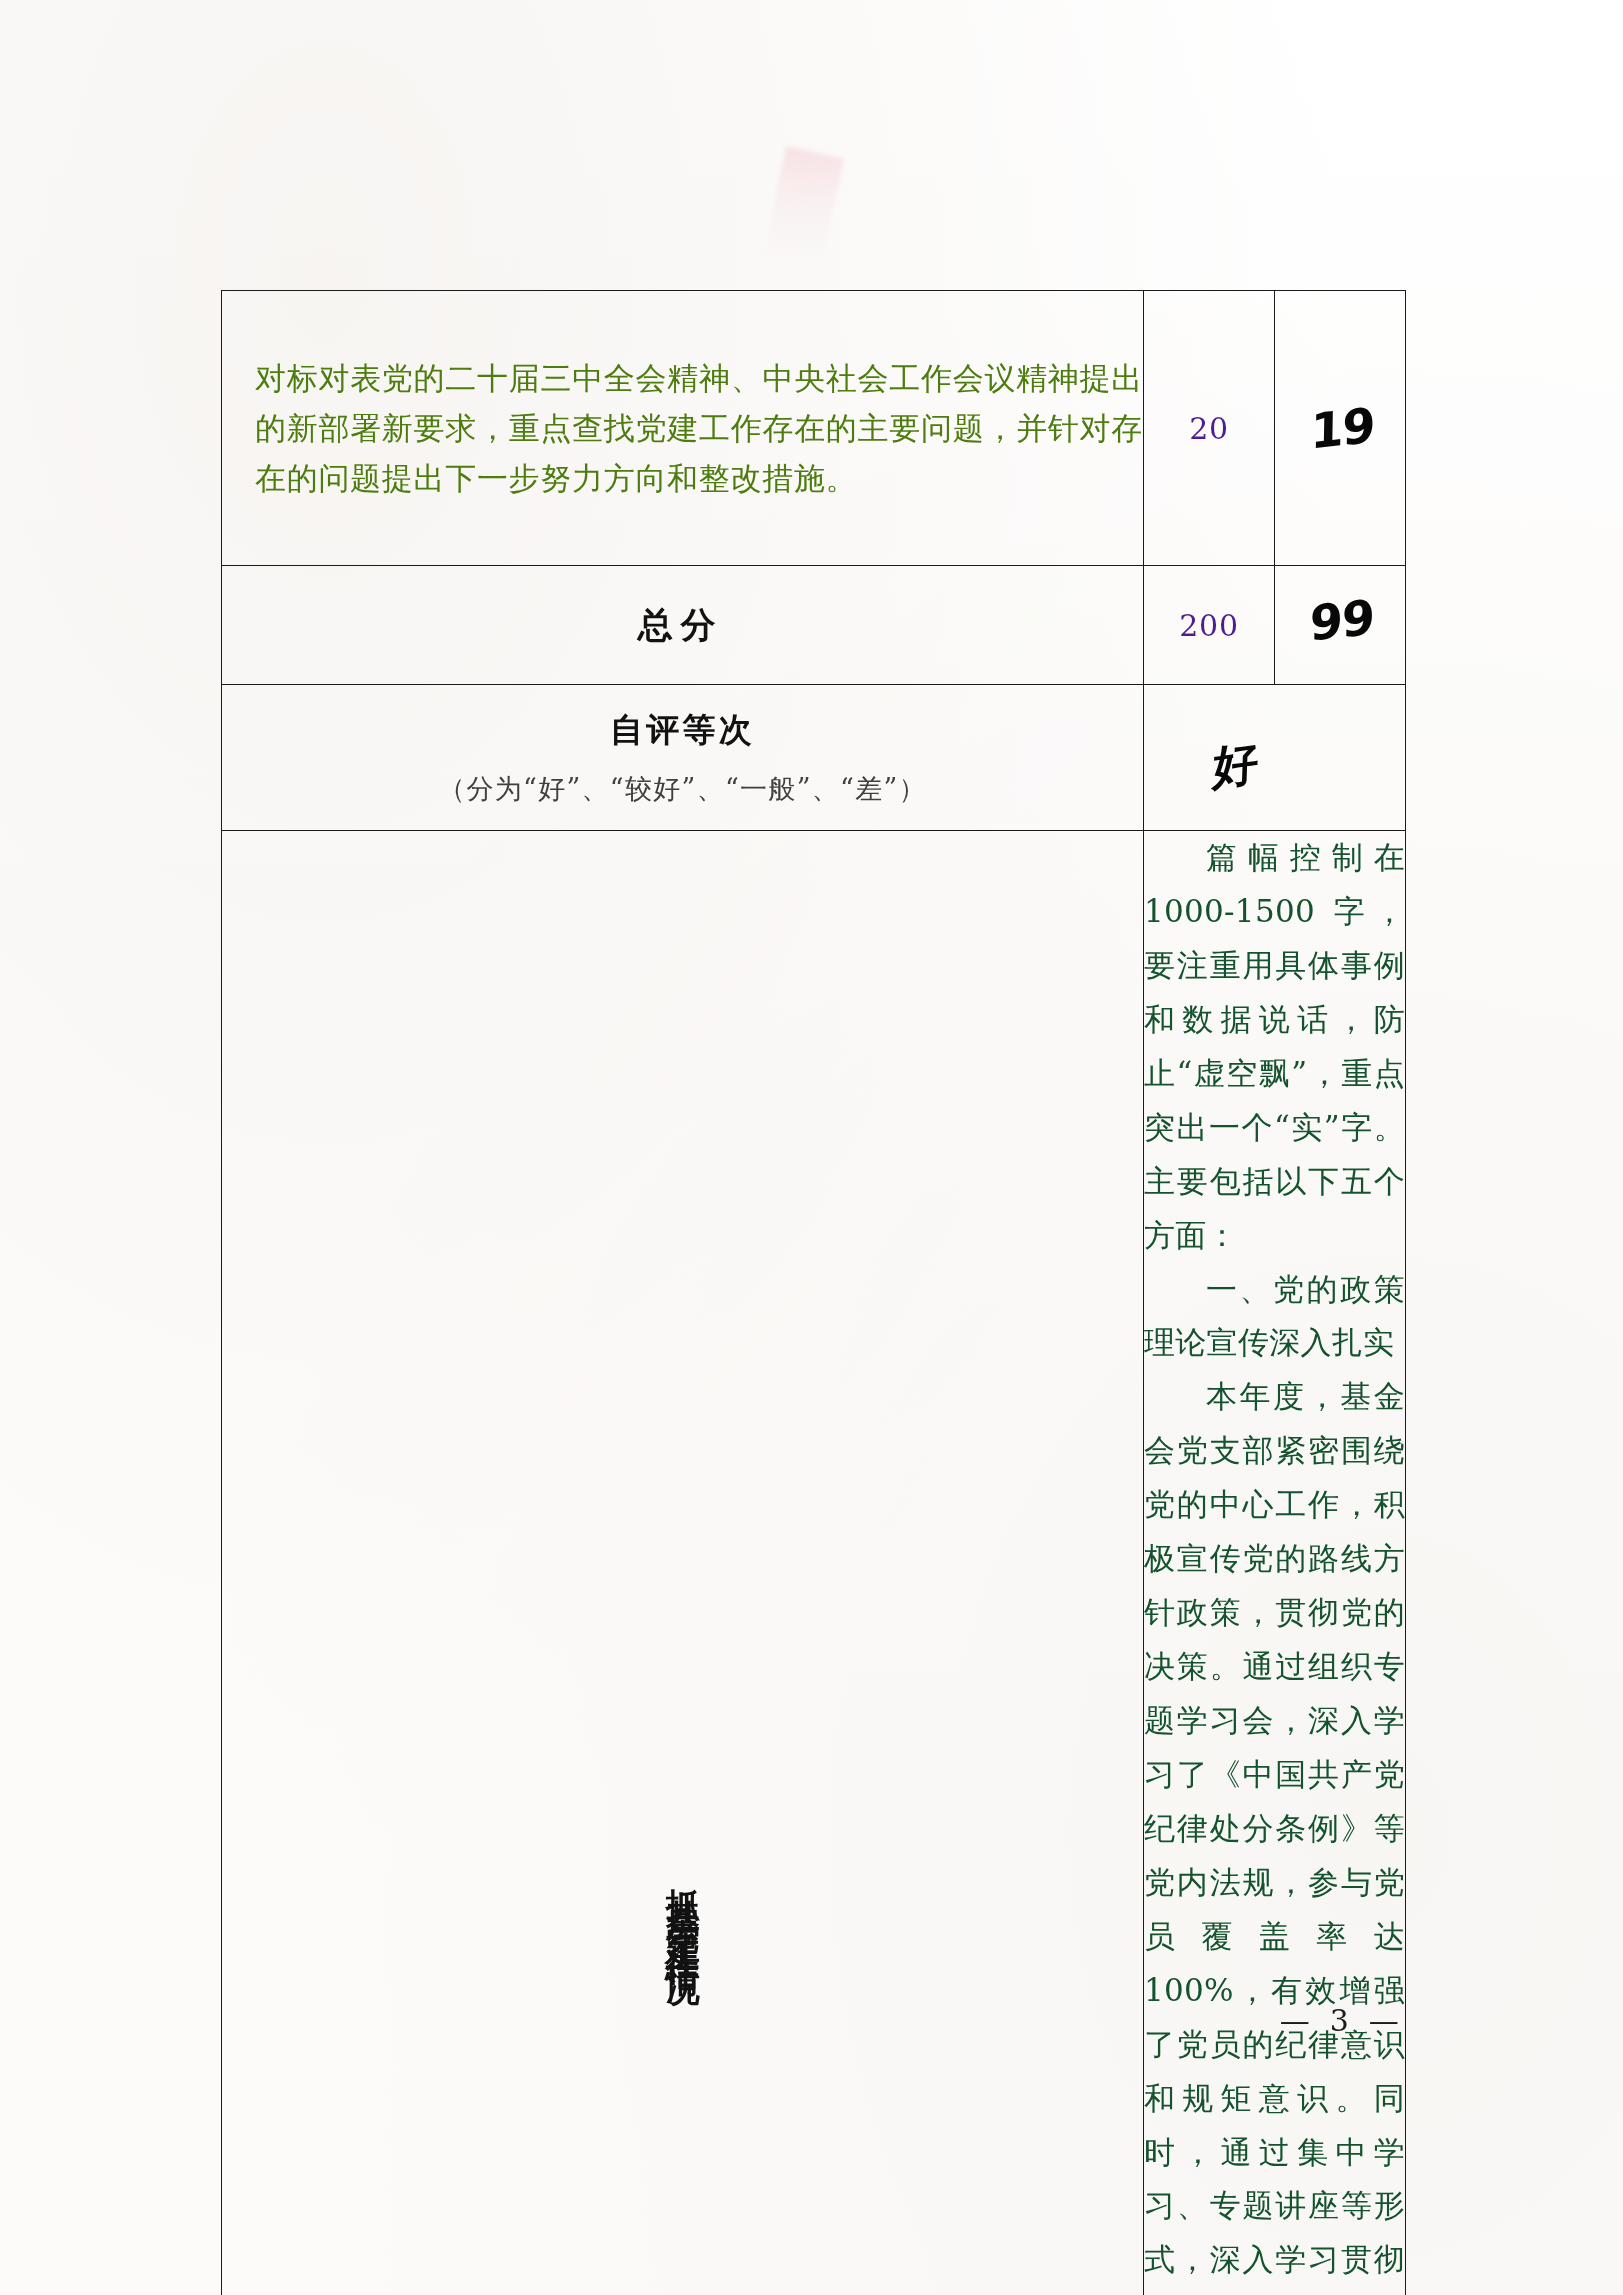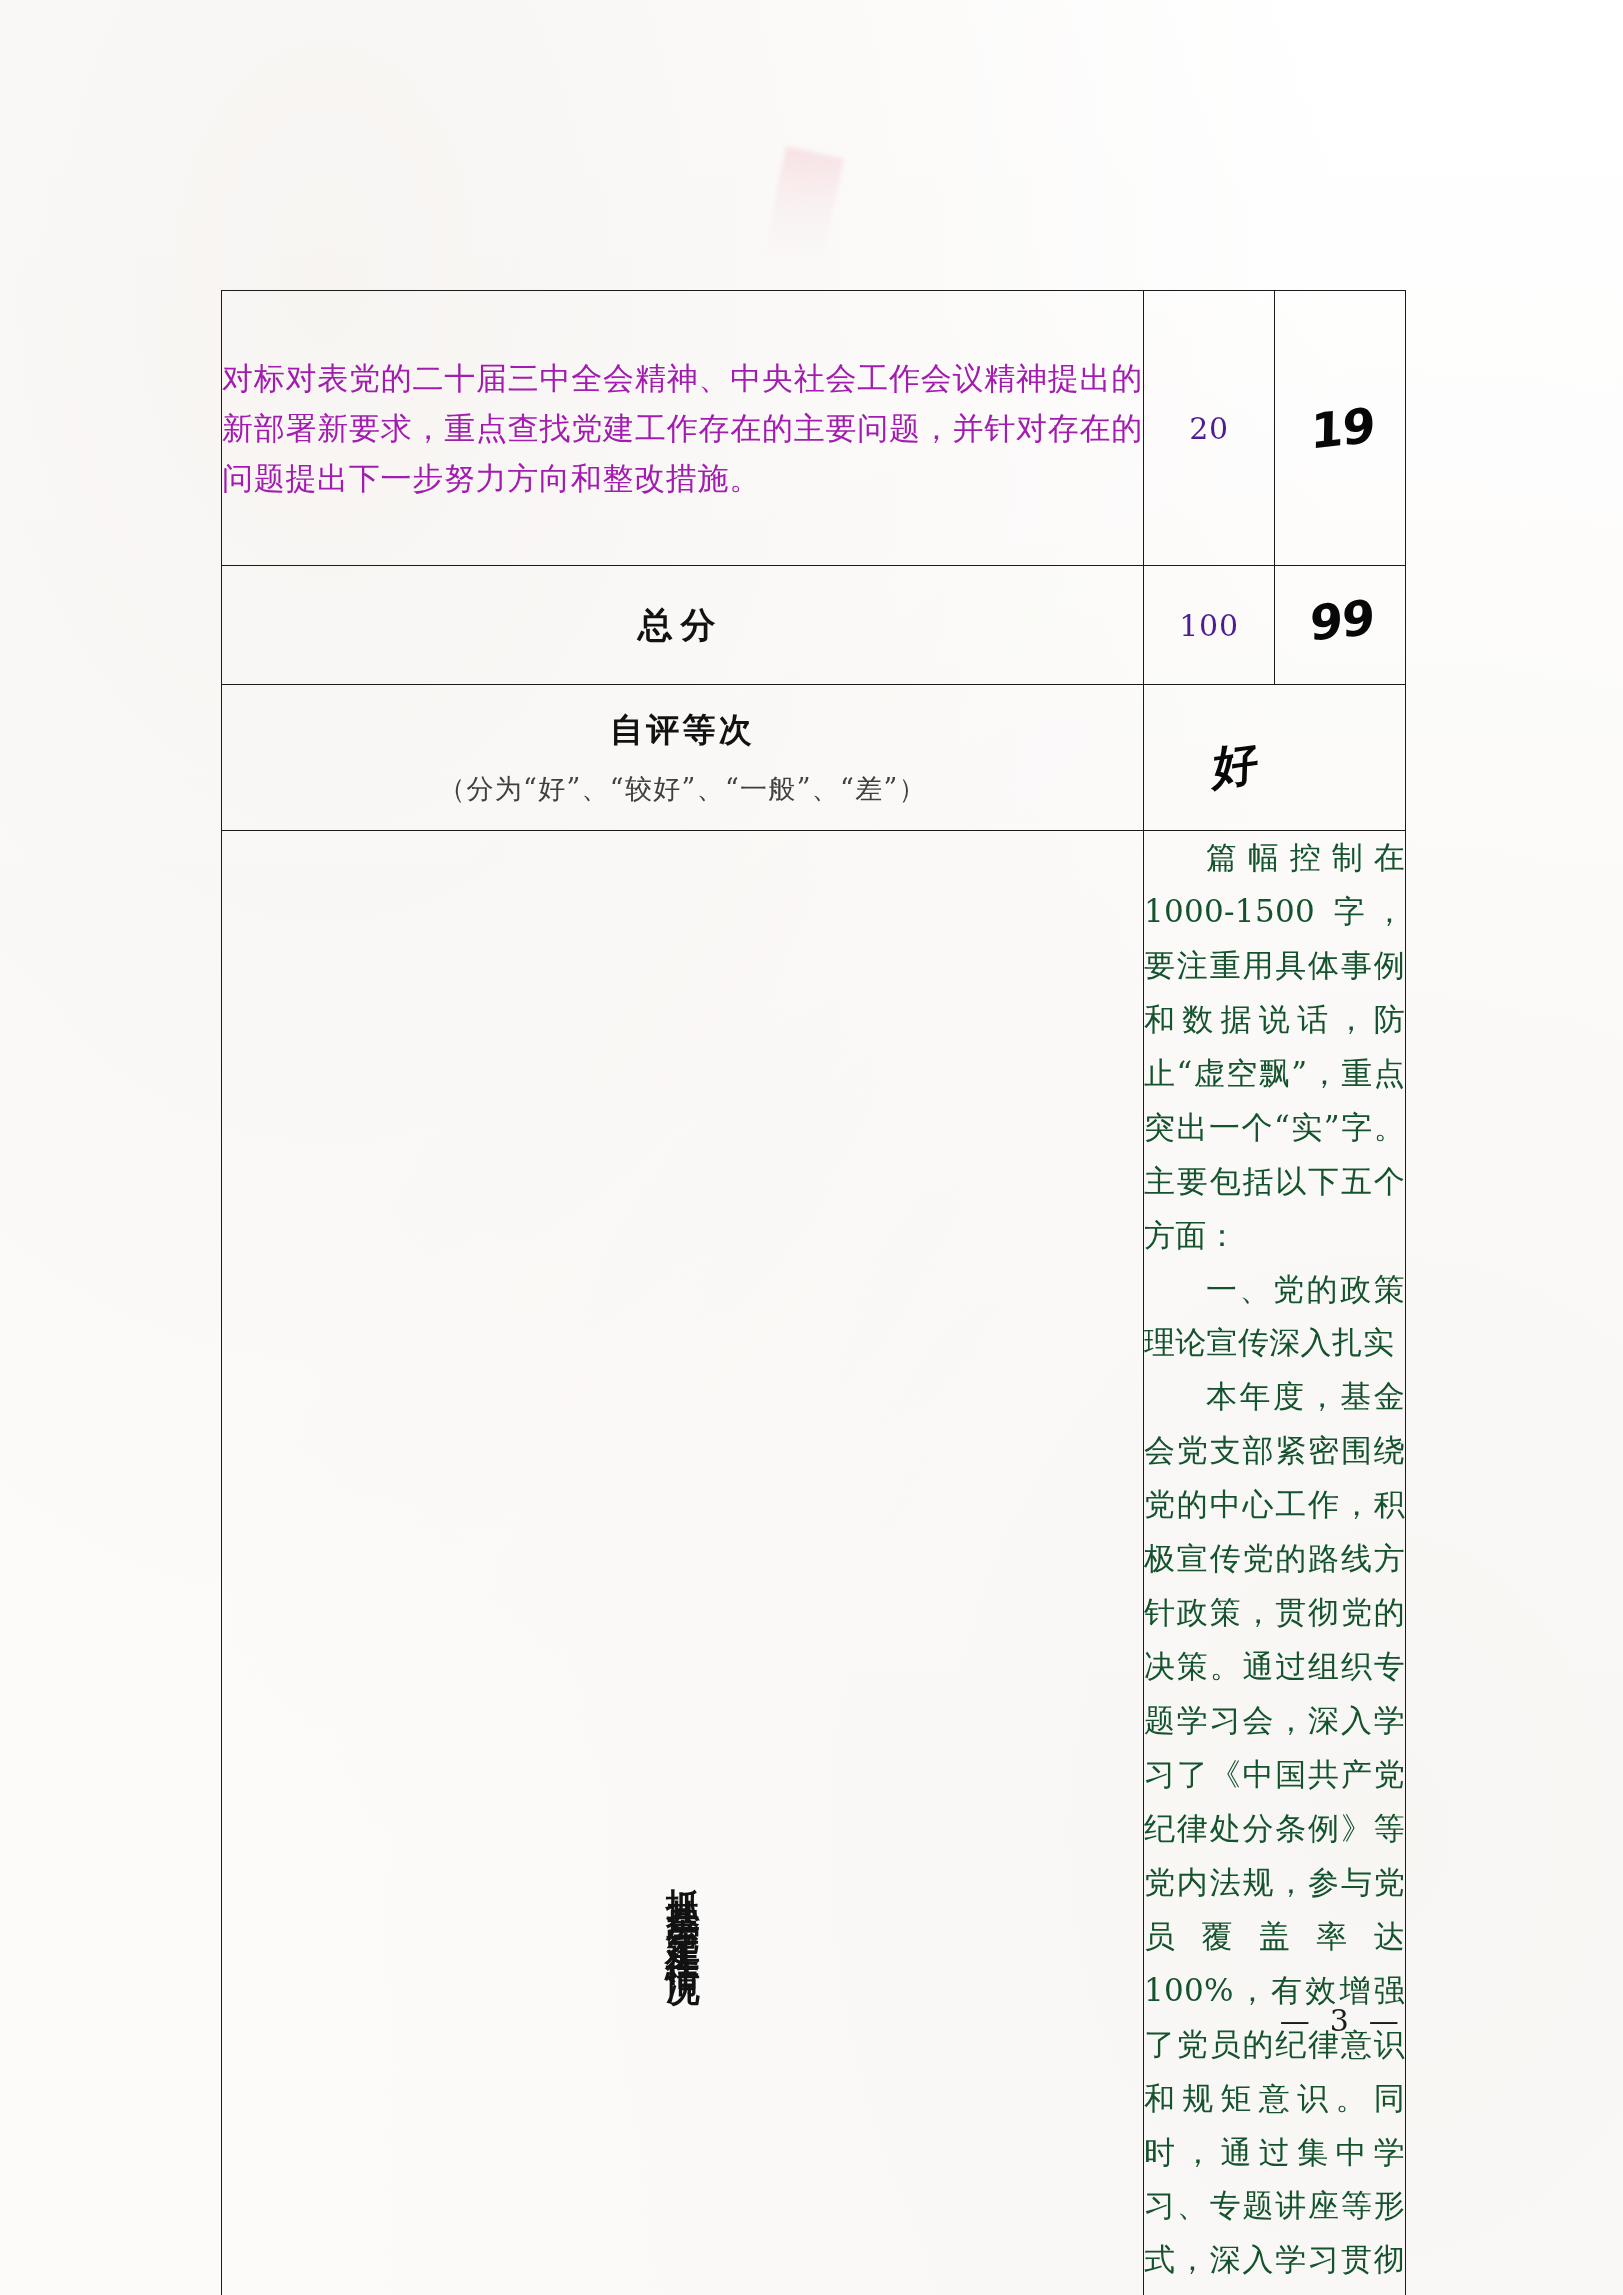--- a/index.html
+++ b/index.html
@@ -74,25 +74,26 @@
 
   
   .criterion-cell {
     height: 274px;
     padding: 30px 22px 19.6px 22px;
     vertical-align: top;
   }
   .criterion-text {
     font-size: 31px;
     line-height: 1.62;
-    color: #a21caf;
+    color: #4d7c0f;
     text-align: justify;
     text-justify: inter-character;
     letter-spacing: 0.7px;
     font-family: "DejaVu Serif", "Liberation Serif", serif;
+    margin-left: 33px;
   }
 
   .num-printed {
     text-align: center;
     font-size: 30px;
     color: #4c1d95;
     font-family: "DejaVu Serif", "Liberation Serif", serif;
     letter-spacing: 0.7px;
   }
 
@@ -231,21 +232,21 @@
               <span class="handwritten">19</span>
             </span>
           </td>
         </tr>
 
         <tr>
           <td class="total-cell">
             <span class="total-label">总分</span>
           </td>
           <td class="num-printed">
-            <span>100</span>
+            <span>200</span>
           </td>
           <td>
             <span class="hw-wrap hw-wrap-99">
               <span class="handwritten">99</span>
             </span>
           </td>
         </tr>
 
         <tr>
           <td class="grade-cell">

